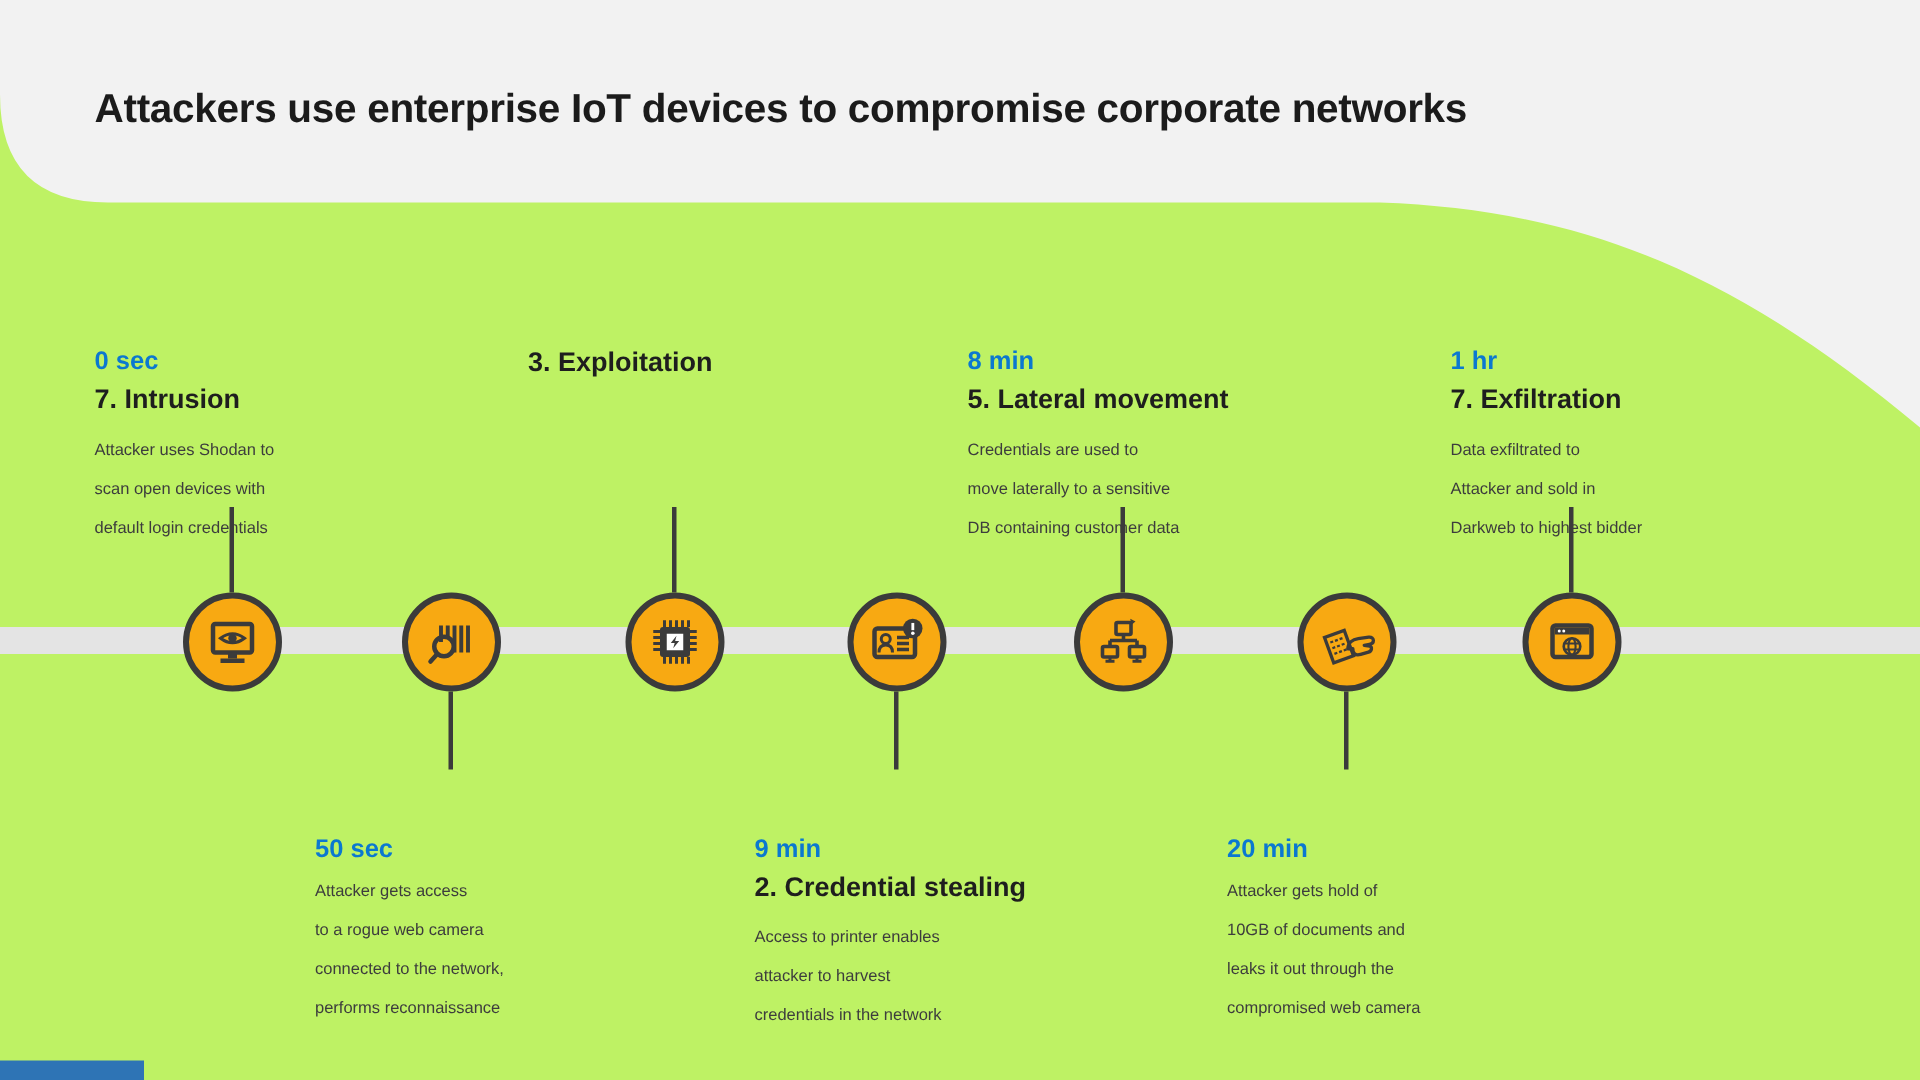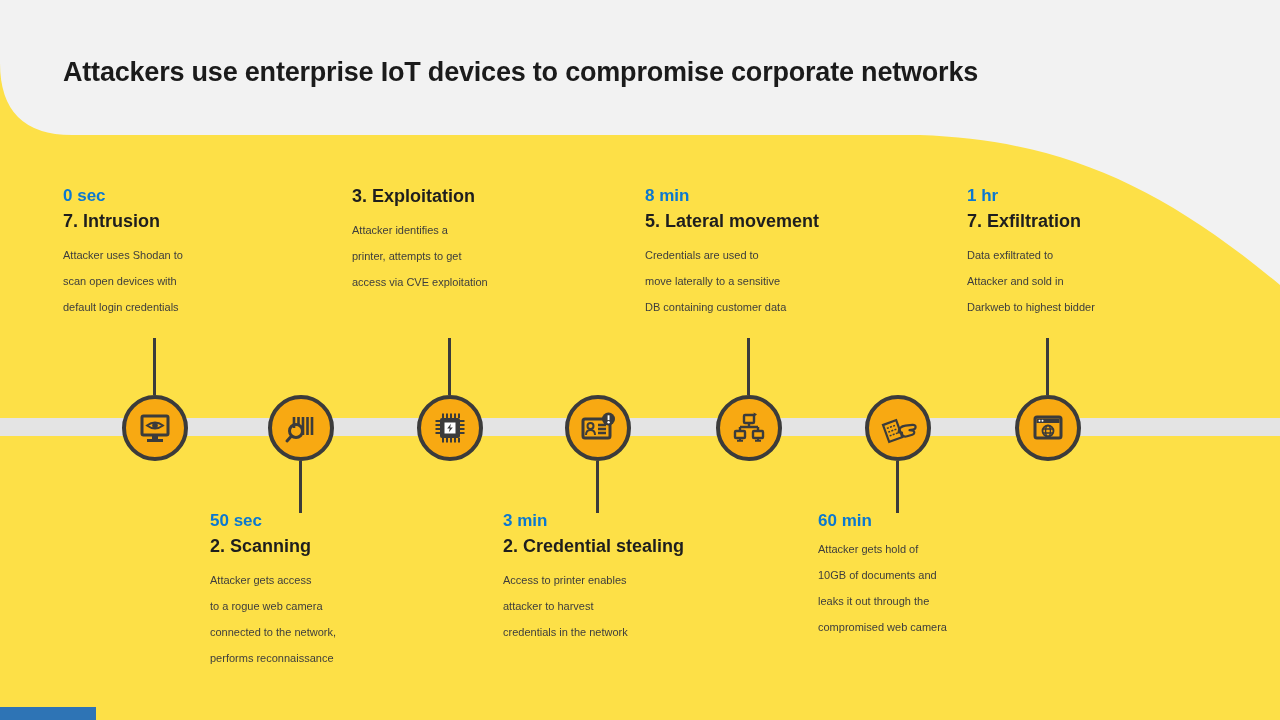--- a/index.html
+++ b/index.html
@@ -1,30 +1,30 @@
 <!DOCTYPE html>
 <html><head>
 <meta charset="utf-8">
 <style>
   html,body{margin:0;padding:0;background:#ffffff;}
   .slide{
     position:relative; width:1280px; height:720px; overflow:hidden;
-    background:#fde047;
+    background:#bef264;
     font-family:"Liberation Sans", sans-serif;
     --blue:#0B78D0; --yellow:#F8A912; --dark:#3B3B3B;
     --hdr:#F2F2F2; --band:#E4E4E4; --footer:#2E74B5;
   }
   .header-shape{position:absolute; left:0; top:0;}
   .title{
     position:absolute; left:63px; top:57px; margin:0;
     font-size:27px; font-weight:700; color:#1B1B1B; letter-spacing:-0.2px;
     white-space:nowrap;
   }
   .band{position:absolute; left:0; top:418px; width:1280px; height:18px; background:var(--band);}
-  .textblock{position:absolute; width:320px;}
+  .textblock{position:absolute; width:320px;margin-top:45px;}
   .time{font-size:17px; font-weight:700; color:var(--blue); margin-bottom:5px;}
   .stepname{font-size:18px; font-weight:700; color:#1E1E1E; margin-bottom:10px;}
   .desc{font-size:11px; color:#3D3D3D; line-height:26px; white-space:pre-line;}
   .connector{position:absolute; width:3px; background:var(--dark);}
   .node{
     position:absolute; top:395px; width:58px; height:58px; border-radius:50%;
     background:var(--yellow); border:4px solid var(--dark);
     display:flex; align-items:center; justify-content:center;
   }
   .footerbar{position:absolute; left:0; top:707px; width:96px; height:13px; background:var(--footer);}
@@ -56,58 +56,54 @@
       <rect x="7" y="8" width="26" height="19" rx="1.5" fill="#fff" class="st" stroke-width="3"></rect>
       <path d="M12 17.5 Q20 11.5 28 17.5 Q20 23.5 12 17.5 Z" fill="#fff" class="st" stroke-width="2"></path>
       <circle cx="20" cy="17.5" r="2.8" fill="#3B3B3B"></circle>
       <rect x="17" y="27" width="6" height="4" fill="#3B3B3B"></rect>
       <rect x="12" y="31" width="16" height="3" fill="#3B3B3B"></rect>
     </svg>
   </div>
 
   <div class="textblock" style="left:210px; top:511px;">
     <div class="time">50 sec</div>
-    <div class="stepname">2. Scanning</div>
     <div class="desc">Attacker gets access
 to a rogue web camera
 connected to the network,
 performs reconnaissance</div>
   </div>
   <div class="connector" style="left:299px; top:461px; height:52px;"></div>
   <div class="node" style="left:268px;">
     <svg width="40" height="40" viewBox="0 0 40 40">
       <path d="M13 9 V20 M17.5 9 V17 M22 9 V27 M26.5 9 V27 M31 9 V27" class="st" stroke-width="2.6"></path>
       <circle cx="15" cy="23" r="6.5" fill="#fff" class="st" stroke-width="3"></circle>
       <path d="M10.5 28 L6 33" class="st" stroke-width="3" stroke-linecap="round"></path>
     </svg>
   </div>
 
   <div class="textblock" style="left:352px; top:186px;">
     <div class="stepname">3. Exploitation</div>
-    <div class="desc">Attacker identifies a
-printer, attempts to get
-access via CVE exploitation</div>
   </div>
   <div class="connector" style="left:448px; top:338px; height:57px;"></div>
   <div class="node" style="left:417px;">
     <svg width="40" height="40" viewBox="0 0 40 40">
       <g class="st" stroke-width="2">
         <path d="M13 5.5 V10 M17 5.5 V10 M21 5.5 V10 M25 5.5 V10 M29 5.5 V10"></path>
         <path d="M13 30 V34.5 M17 30 V34.5 M21 30 V34.5 M25 30 V34.5 M29 30 V34.5"></path>
         <path d="M5.5 13 H10 M5.5 17 H10 M5.5 21 H10 M5.5 25 H10"></path>
         <path d="M30 13 H34.5 M30 17 H34.5 M30 21 H34.5 M30 25 H34.5"></path>
       </g>
       <rect x="10" y="10" width="20" height="20" rx="2" fill="#3B3B3B"></rect>
       <rect x="14.5" y="14.5" width="11" height="11" fill="#fff"></rect>
       <path d="M21 15.8 L17.2 20.6 H19.8 L18.8 24.2 L22.8 19.4 H20.1 Z" fill="#3B3B3B"></path>
     </svg>
   </div>
 
   <div class="textblock" style="left:503px; top:511px;">
-    <div class="time">3 min</div>
+    <div class="time">9 min</div>
     <div class="stepname">2. Credential stealing</div>
     <div class="desc">Access to printer enables
 attacker to harvest
 credentials in the network</div>
   </div>
   <div class="connector" style="left:596px; top:461px; height:52px;"></div>
   <div class="node" style="left:565px;">
     <svg width="40" height="40" viewBox="0 0 40 40">
       <rect x="5" y="11" width="27" height="19" rx="2" fill="#fff" class="st" stroke-width="3"></rect>
       <circle cx="12.5" cy="18" r="3" class="st" stroke-width="2"></circle>
@@ -132,21 +128,21 @@
       <path d="M20 15 V19 M11 19 H29 M11 19 V23 M29 19 V23" class="st" stroke-width="2.4"></path>
       <rect x="15" y="7" width="10" height="8" rx="1" fill="#fff" class="st" stroke-width="2.4"></rect>
       <path d="M24.5 4.5 l3.5 1.8 -2.8 2.4 Z" fill="#3B3B3B"></path>
       <rect x="6" y="23" width="10" height="7" rx="1" fill="#fff" class="st" stroke-width="2.4"></rect>
       <rect x="24" y="23" width="10" height="7" rx="1" fill="#fff" class="st" stroke-width="2.4"></rect>
       <path d="M11 30 V32 M8 32.8 H14 M29 30 V32 M26 32.8 H32" class="st" stroke-width="2"></path>
     </svg>
   </div>
 
   <div class="textblock" style="left:818px; top:511px;">
-    <div class="time">60 min</div>
+    <div class="time">20 min</div>
     <div class="desc">Attacker gets hold of
 10GB of documents and
 leaks it out through the
 compromised web camera</div>
   </div>
   <div class="connector" style="left:896px; top:461px; height:52px;"></div>
   <div class="node" style="left:865px;">
     <svg width="40" height="40" viewBox="0 0 40 40">
       <g transform="rotate(-20 15 24)">
         <rect x="8" y="14" width="14" height="18" fill="#fff" class="st" stroke-width="2.2"></rect>

